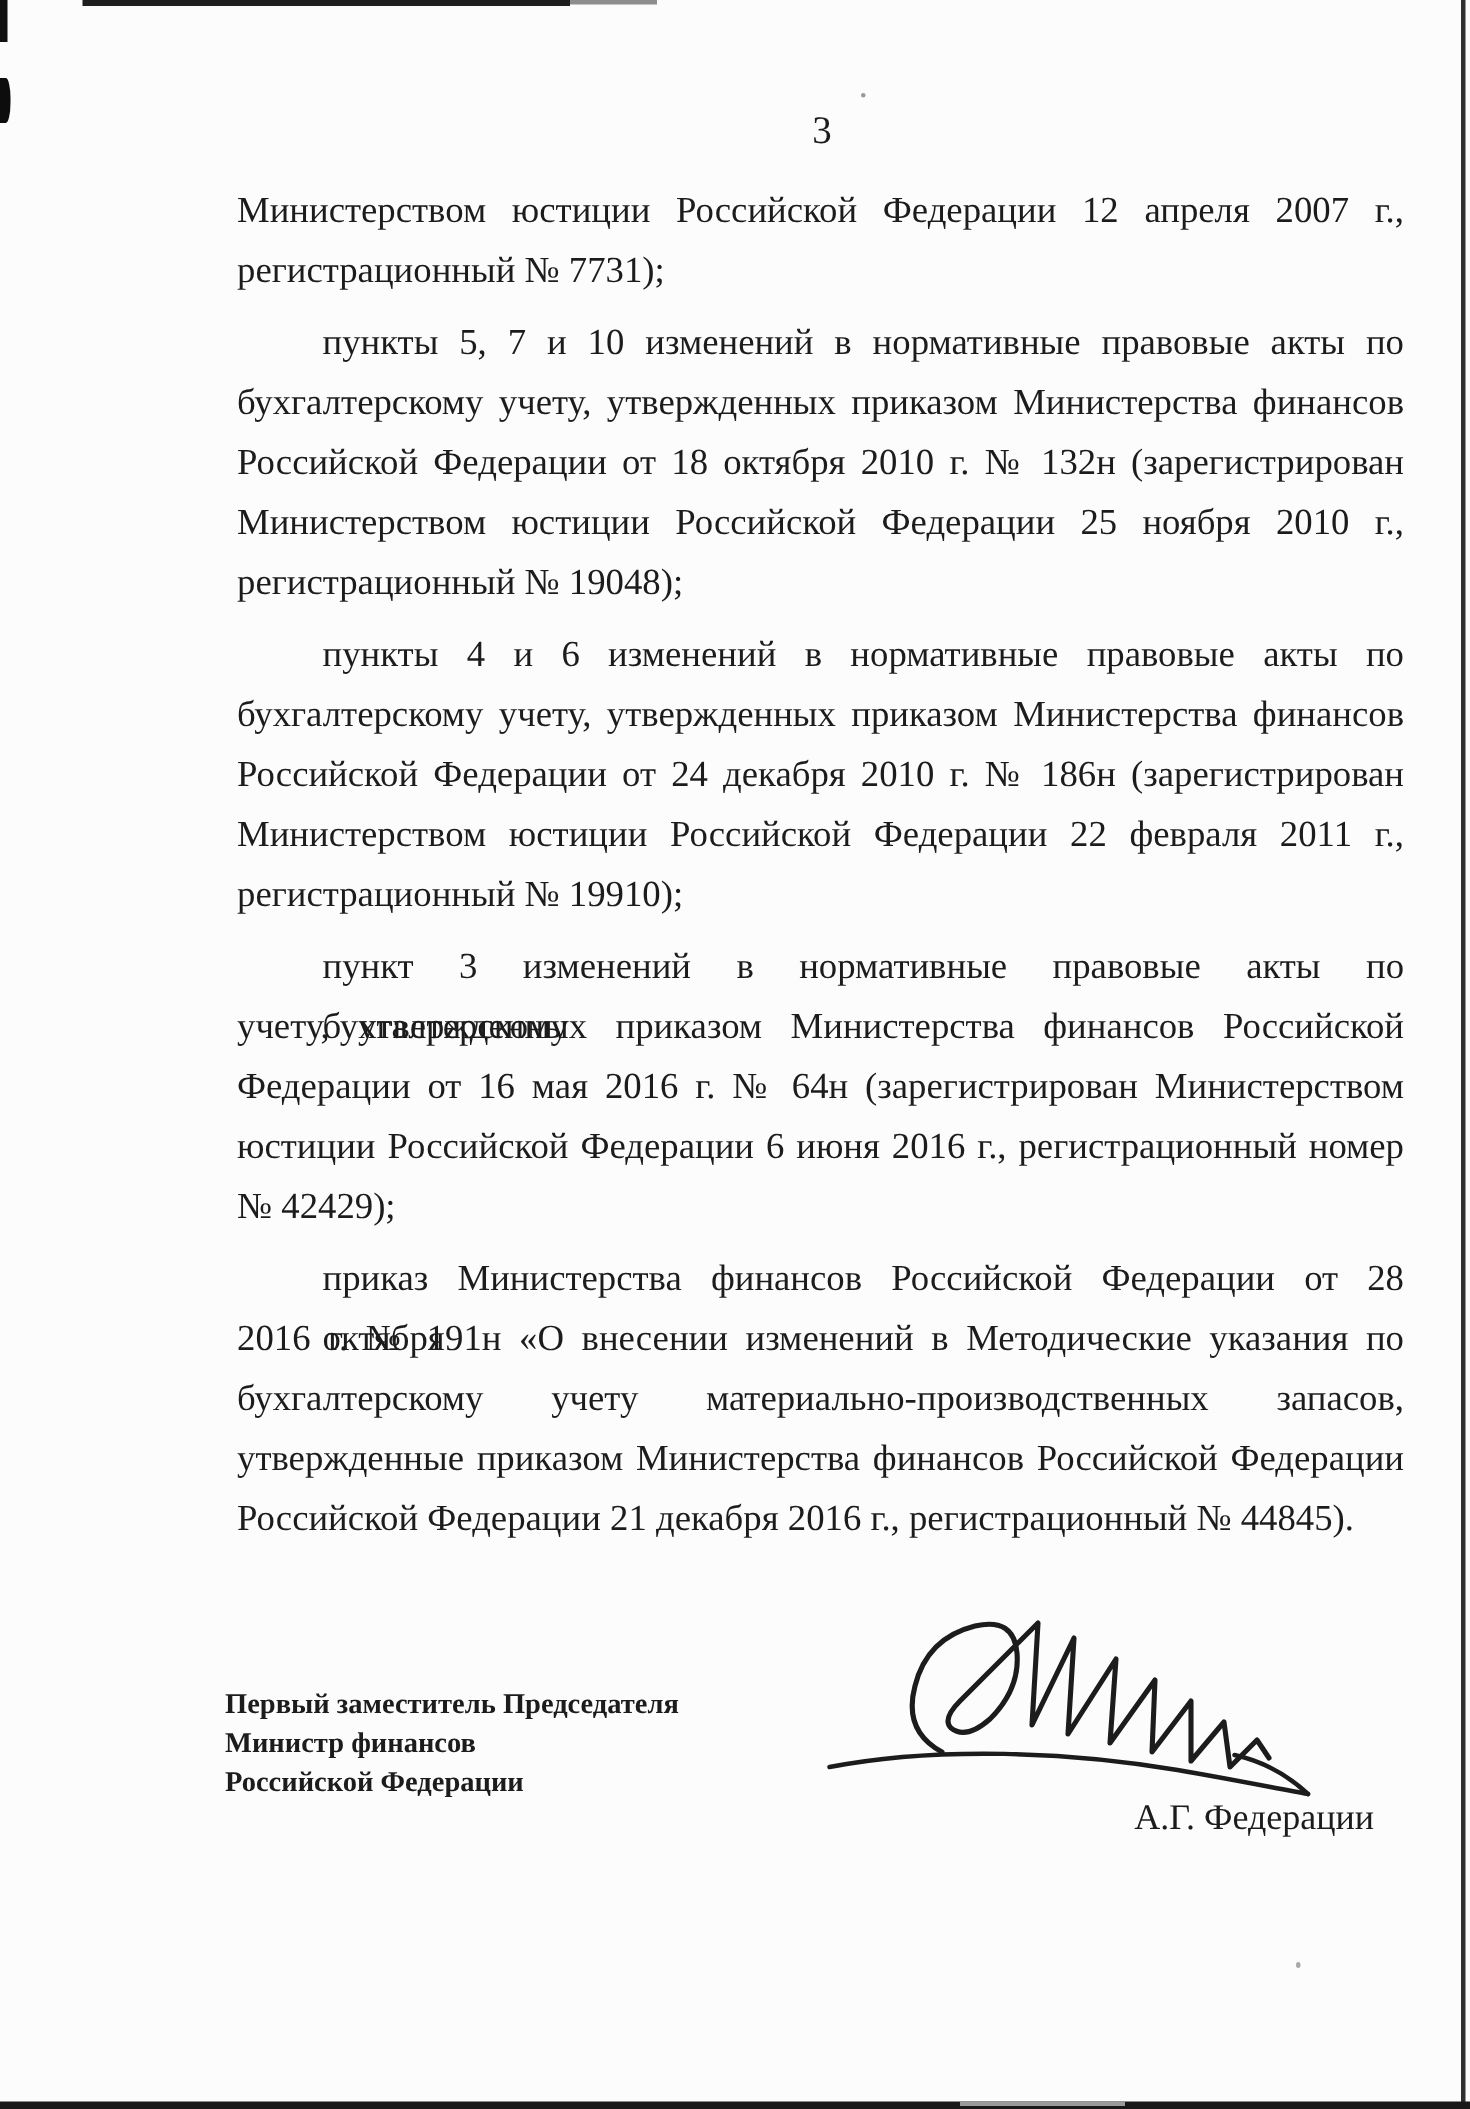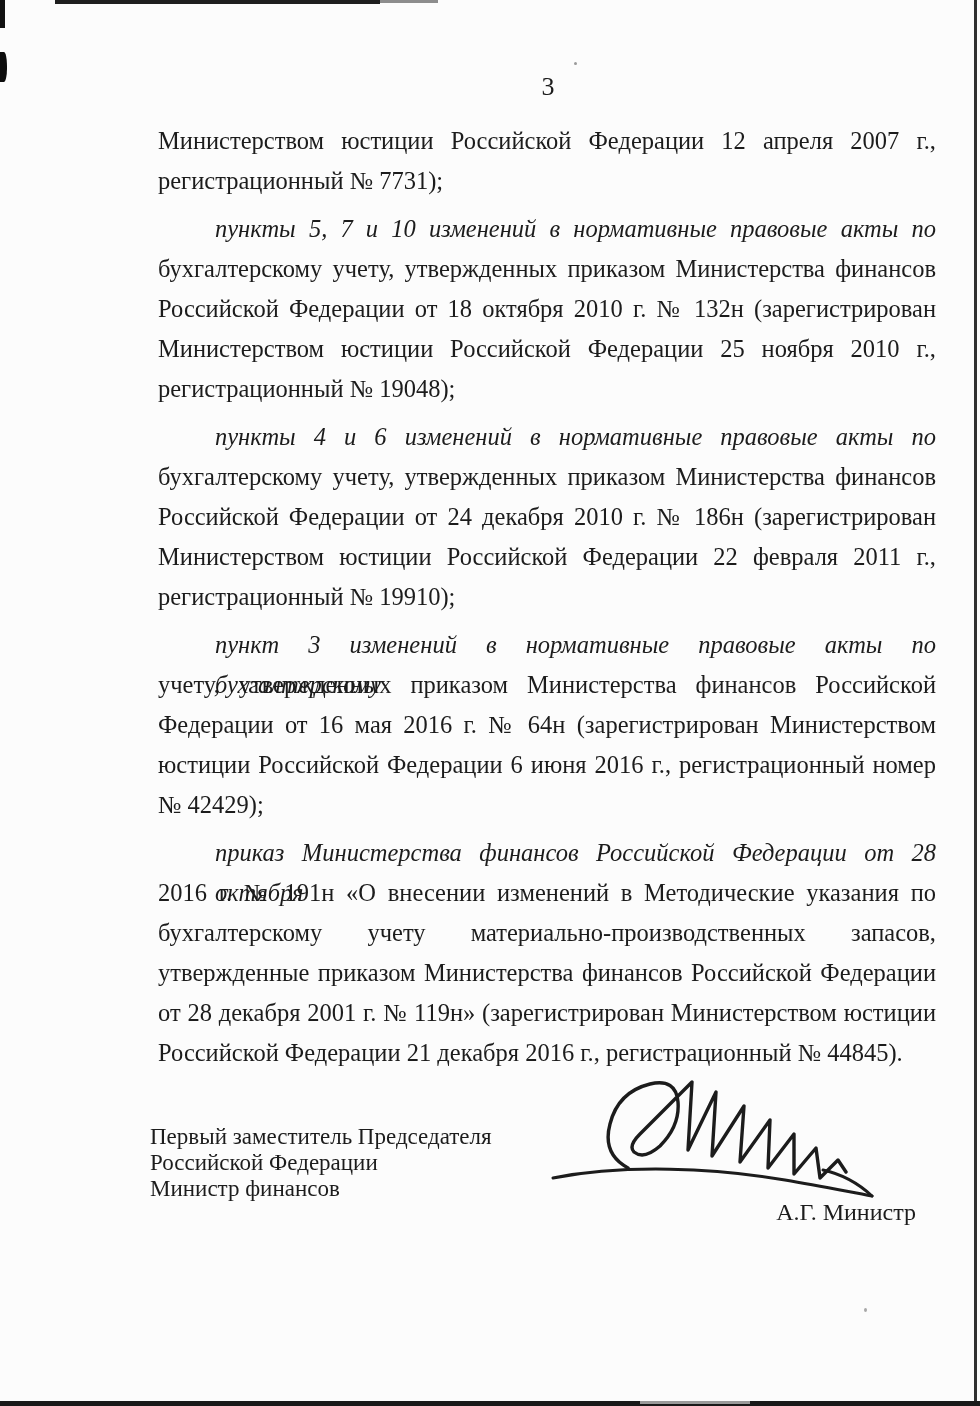--- a/index.html
+++ b/index.html
@@ -17,24 +17,24 @@
     text-align:center; font-size:26px;
   }
   .body-text { position:absolute; left:158px; top:113px; width:778px; font-size:24.5px; }
   .para { margin:8px 0 2px 0; }
   .line {
     height:40px; line-height:40px;
     text-align:justify; text-align-last:justify;
     white-space:normal;
   }
   .line.last { text-align-last:left; }
-  .line.indent { padding-left:57px;font-style:italic; }
+  .line.indent { padding-left:57px; }
   .sig-titles {
     position:absolute; left:150px; top:1124px; width:440px;
-    font-size:23px; line-height:26px;
+    font-size:19px; line-height:26px;font-weight:bold;
   }
   .sig-title-line { height:26px; white-space:nowrap; }
   .signee {
     position:absolute; left:700px; top:1199px; width:216px;
     font-size:24px; text-align:right; white-space:nowrap;
   }
   .sig-svg { position:absolute; left:545px; top:1076px; width:345px; height:122px; }
   
   .art { position:absolute; pointer-events:none; }
   .art-top-strip-1 { left:55px; top:0; width:325px; height:4px; background:#1e1e1e; }
@@ -93,36 +93,35 @@
       <div class="line">Федерации от 16 мая 2016 г. № 64н (зарегистрирован Министерством</div>
       <div class="line">юстиции Российской Федерации 6 июня 2016 г., регистрационный номер</div>
       <div class="line last">№ 42429);</div>
     </div>
 
     <div class="para">
       <div class="line indent">приказ Министерства финансов Российской Федерации от 28 октября</div>
       <div class="line">2016 г. № 191н «О внесении изменений в Методические указания по</div>
       <div class="line">бухгалтерскому учету материально-производственных запасов,</div>
       <div class="line">утвержденные приказом Министерства финансов Российской Федерации</div>
-      <div class="line">от 28 декабря 2001 г. № 119н» (зарегистрирован Министерством юстиции</div>
       <div class="line last">Российской Федерации 21 декабря 2016 г., регистрационный № 44845).</div>
     </div>
 
   </div>
 
   <div class="sig-titles">
     <div class="sig-title-line">Первый заместитель Председателя</div>
+    <div class="sig-title-line">Министр финансов</div>
     <div class="sig-title-line">Российской Федерации</div>
-    <div class="sig-title-line">Министр финансов</div>
   </div>
 
   <svg class="sig-svg" viewBox="0 0 345 122" fill="none" xmlns="http://www.w3.org/2000/svg">
     <path d="M 83 92 Q 57 78 65 48 Q 73 16 105 8 Q 131 2 133 26 Q 135 50 115 70
              Q 99 84 89 76 Q 83 70 95 58 L 147 6 L 143 74 L 171 16 L 167 80
              L 199 30 L 195 86 L 225 44 L 223 92 L 249 58 L 249 98 L 271 72
              L 275 102 L 293 84 L 301 96" stroke="#1c1c1c" stroke-width="3.4" stroke-linecap="round" stroke-linejoin="round"></path>
     <path d="M 8 102 C 80 88 170 92 240 104 C 275 110 305 116 327 120" stroke="#1c1c1c" stroke-width="3" stroke-linecap="round"></path>
     <path d="M 327 120 C 312 106 296 98 278 94" stroke="#1c1c1c" stroke-width="3" stroke-linecap="round"></path>
   </svg>
 
-  <div class="signee">А.Г. Министр</div>
+  <div class="signee">А.Г. Федерации</div>
 
 </div>
 
 </body></html>

